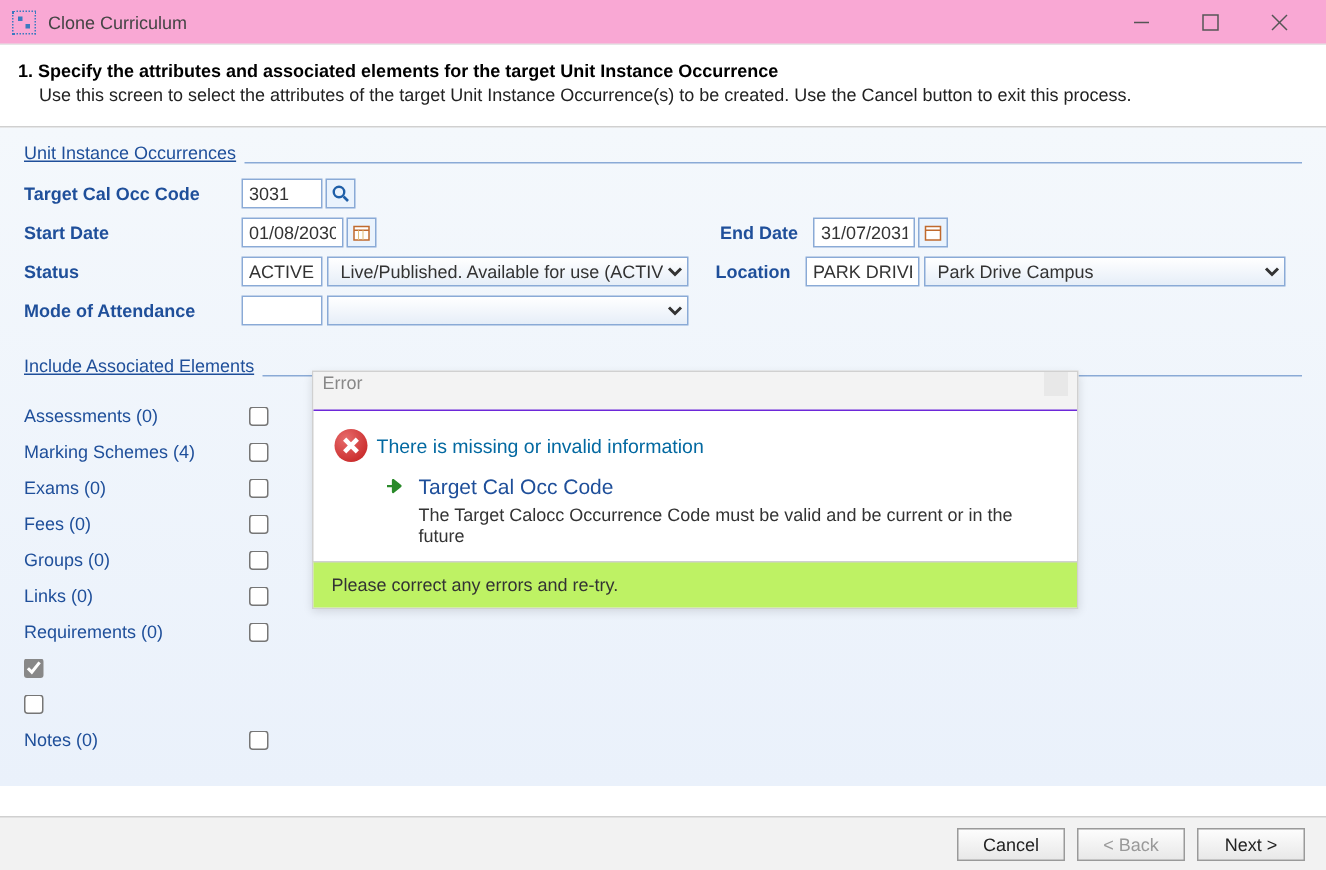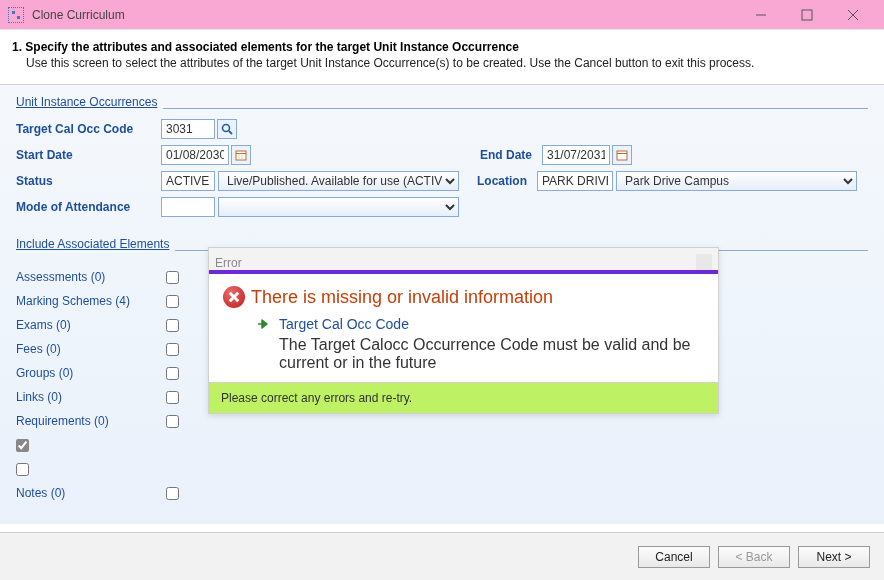--- a/index.html
+++ b/index.html
@@ -145,24 +145,24 @@
   top: 247px;
   width: 511px;
   background: #fff;
   border: 1px solid #d0d0d0;
   box-shadow: 0 2px 6px rgba(0,0,0,0.12);
 }
 .error-header {
   background: #f3f3f3;
   height: 26px;
   display: flex;
-  align-items: flex-end;
+  align-items: flex-start;
   padding: 0 6px;
   color: #888;
-  border-bottom: 4px solid #6d28d9;
+  border-bottom: 1px solid #6d28d9;
 }
 .error-close {
   margin-left: auto;
   width: 16px; height: 16px;
   background: #e8e8e8;
   display:flex;align-items:center;justify-content:center;
 }
 .error-body {
   padding: 12px 14px 10px 14px;
 }
@@ -175,46 +175,46 @@
   background: radial-gradient(circle at 35% 30%, #e76b6b, #c21b1b);
   position: relative;
 }
 .error-icon::before, .error-icon::after {
   content:""; position:absolute; left:50%; top:50%;
   width:12px; height:3px; background:#fff;
   transform-origin:center;
 }
 .error-icon::before { transform: translate(-50%,-50%) rotate(45deg); }
 .error-icon::after  { transform: translate(-50%,-50%) rotate(-45deg); }
-.error-title { color: #c2410c; font-size: 18px; }
+.error-title { color: #0369a1; font-size: 13px; }
 .error-row2 {
   display: flex; align-items: center; gap: 10px;
   margin-left: 34px;
   margin-bottom: 4px;
 }
 .arrow-icon {
   width: 12px; height: 12px;
 }
 .error-field { color: #1f4f9a; font-size: 14px; }
 .error-msg {
   margin-left: 56px;
   color: #333;
-  font-size: 16px;
+  font-size: 12px;
 }
 .error-footer {
   background: #bef264;
   padding: 8px 12px;
   color: #333;
   border-top: 1px solid #d0d0d0;
 }
 
 .wizard-footer {
   position: absolute;
   left: 0; right: 0; bottom: 0;
-  height: 48px;
+  height: 36px;
   background: #f2f2f2;
   border-top: 1px solid #d0d0d0;
   display: flex;
   align-items: center;
   justify-content: flex-end;
   gap: 8px;
   padding: 0 14px;
 }
 .wizard-btn {
   height: 22px;

